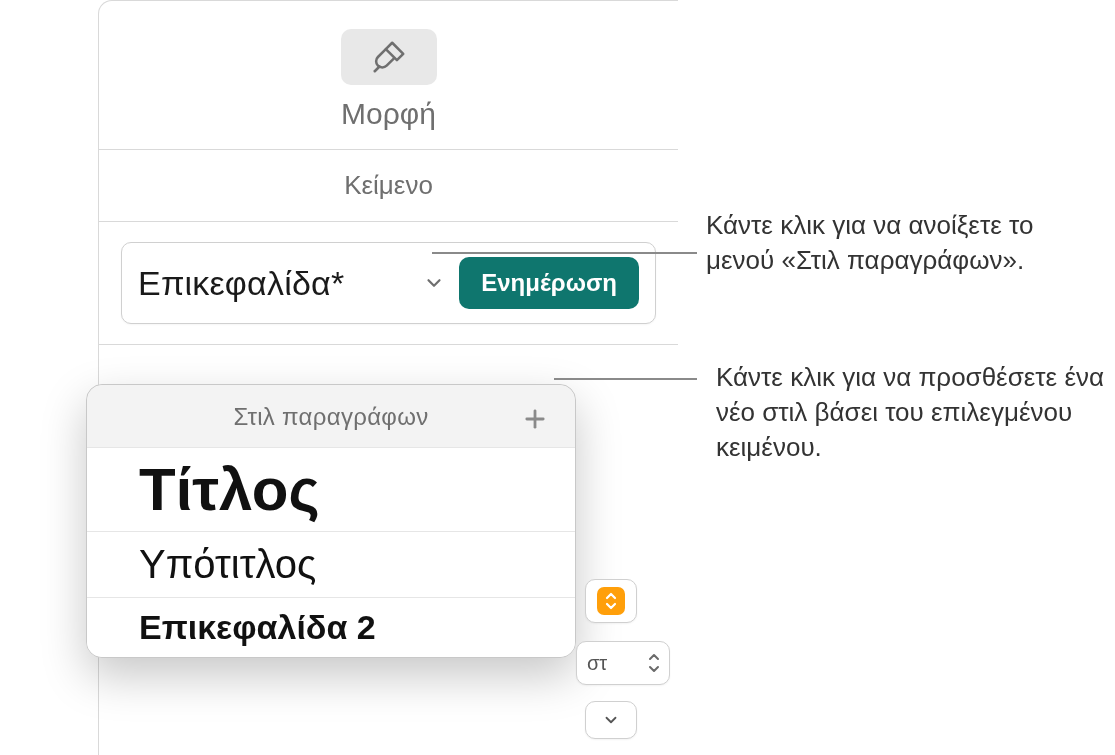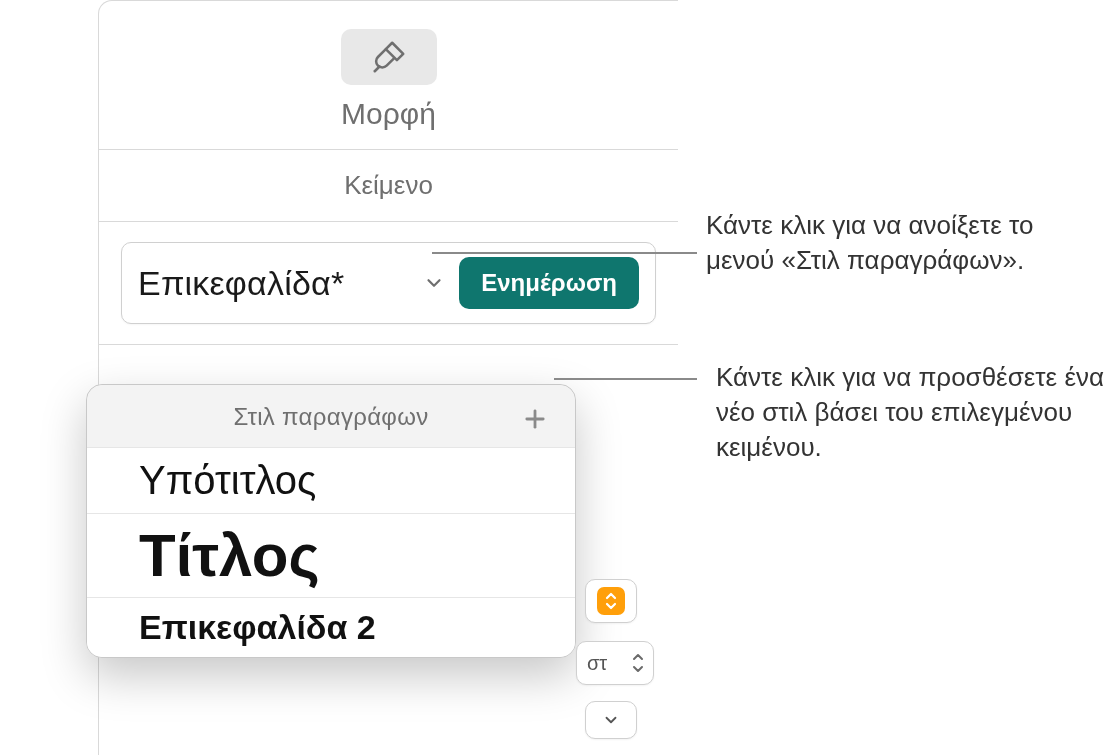--- a/index.html
+++ b/index.html
@@ -207,21 +207,21 @@
       border-radius: 7px;
       display: inline-flex;
       align-items: center;
       justify-content: center;
     }
     .stepper-field {
       position: absolute;
       left: 576px;
       top: 641px;
       height: 44px;
-      width: 78px;
+      width: 94px;
       border: 1px solid #d0d0d0;
       border-radius: 10px;
       background: #fff;
       display: flex;
       align-items: center;
       padding-left: 10px;
       gap: 6px;
       font-size: 20px;
       color: #555;
       box-shadow: 0 1px 2px rgba(0,0,0,0.05);
@@ -310,25 +310,25 @@
           <line x1="12" y1="5" x2="12" y2="19"></line>
           <line x1="5" y1="12" x2="19" y2="12"></line>
         </svg>
       </span>
     </button>
   </div>
 
   <div class="popover-list">
     <div class="popover-item">
       <span class="check"></span>
-      <span class="item-subtitle">Υπότιτλος</span>
+      <span class="item-title-big">Τίτλος</span>
     </div>
     <div class="popover-item">
       <span class="check"></span>
-      <span class="item-title-big">Τίτλος</span>
+      <span class="item-subtitle">Υπότιτλος</span>
     </div>
     <div class="popover-item" style="border-bottom:none;text-align:right;">
       <span class="check"></span>
       <span class="item-heading2">Επικεφαλίδα 2</span>
     </div>
   </div>
 </div>
 
 <div class="small-ctrl-popup" style="top:579px; height:44px;">
   <span class="arrow-block">

